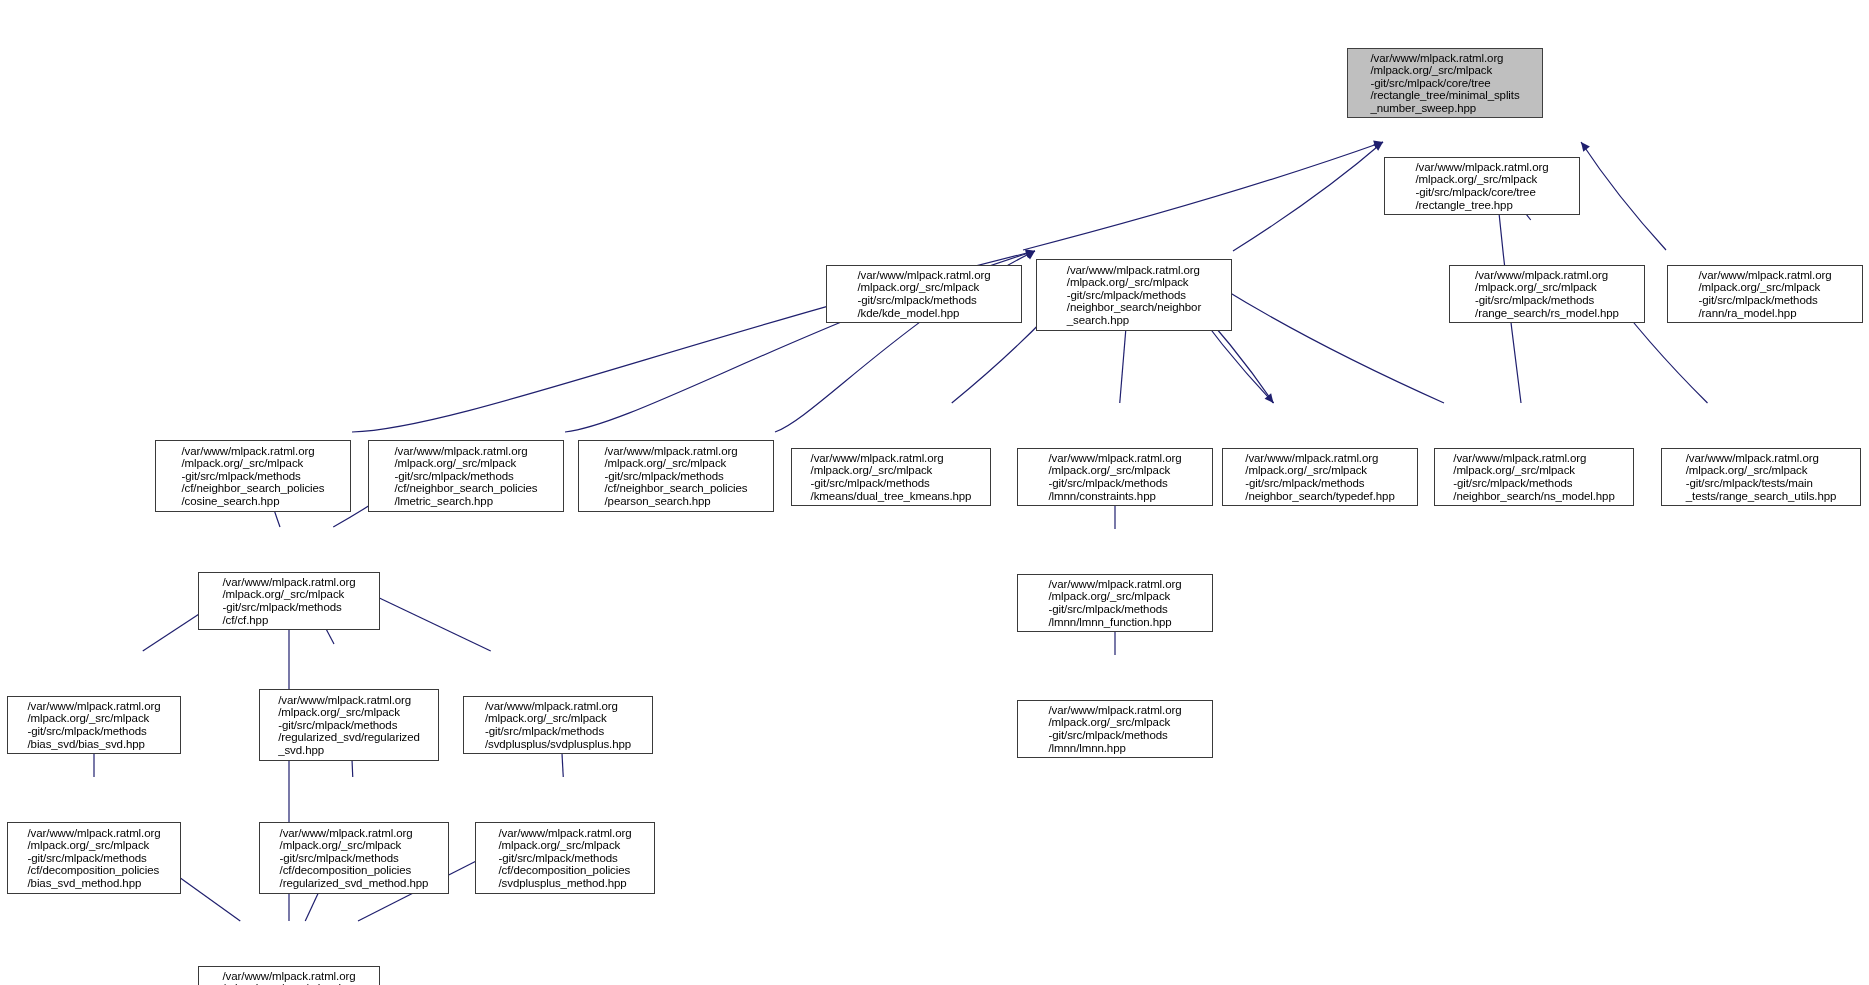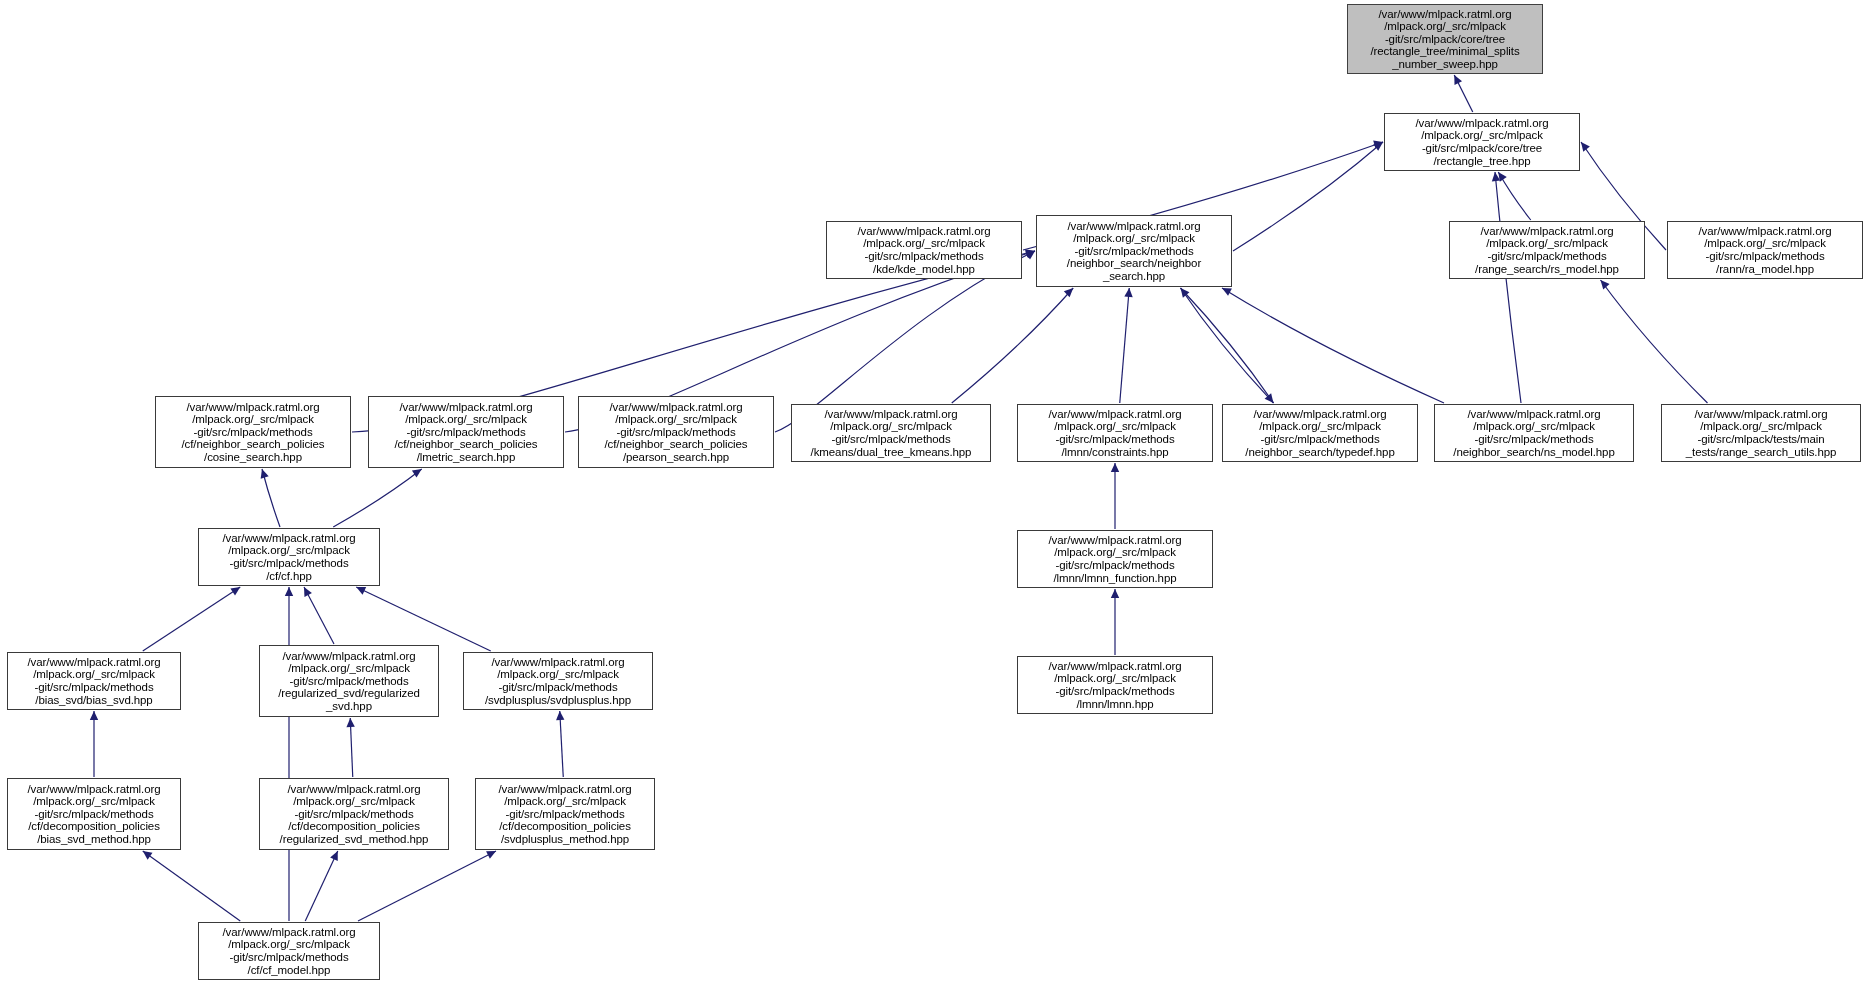--- a/index.html
+++ b/index.html
@@ -1,21 +1,21 @@
 <!DOCTYPE html>
 <html><head>
 <meta charset="utf-8">
 <style>
   html,body{margin:0;padding:0;background:#ffffff;}
   #canvas{position:relative;width:1869px;height:985px;background:#ffffff;
           font-family:"Liberation Sans","DejaVu Sans",sans-serif;overflow:hidden;}
   .node{position:absolute;box-sizing:border-box;border:1px solid #000000;
         background:#ffffff;color:#000000;display:flex;align-items:center;
-        justify-content:center;text-align:center;font-size:11.5px;line-height:12.6px;
-        white-space:pre;letter-spacing:-0.1px;}
+        justify-content:center;text-align:left;font-size:11.5px;line-height:12.6px;
+        white-space:pre;letter-spacing:-0.1px;margin-top:44px;}
   .node.root{background:#bfbfbf;border:1px solid #404040;}
   .node.thick{border:1px solid #3a3a3a;}
   svg#edges{position:absolute;left:0;top:0;width:1869px;height:985px;
             pointer-events:none;overflow:visible;}
   .edge{fill:none;stroke:#1f1f6e;stroke-width:1.2;}
   .ahead{fill:#1f1f6e;stroke:none;}
 </style>
 </head>
 <body>
 

